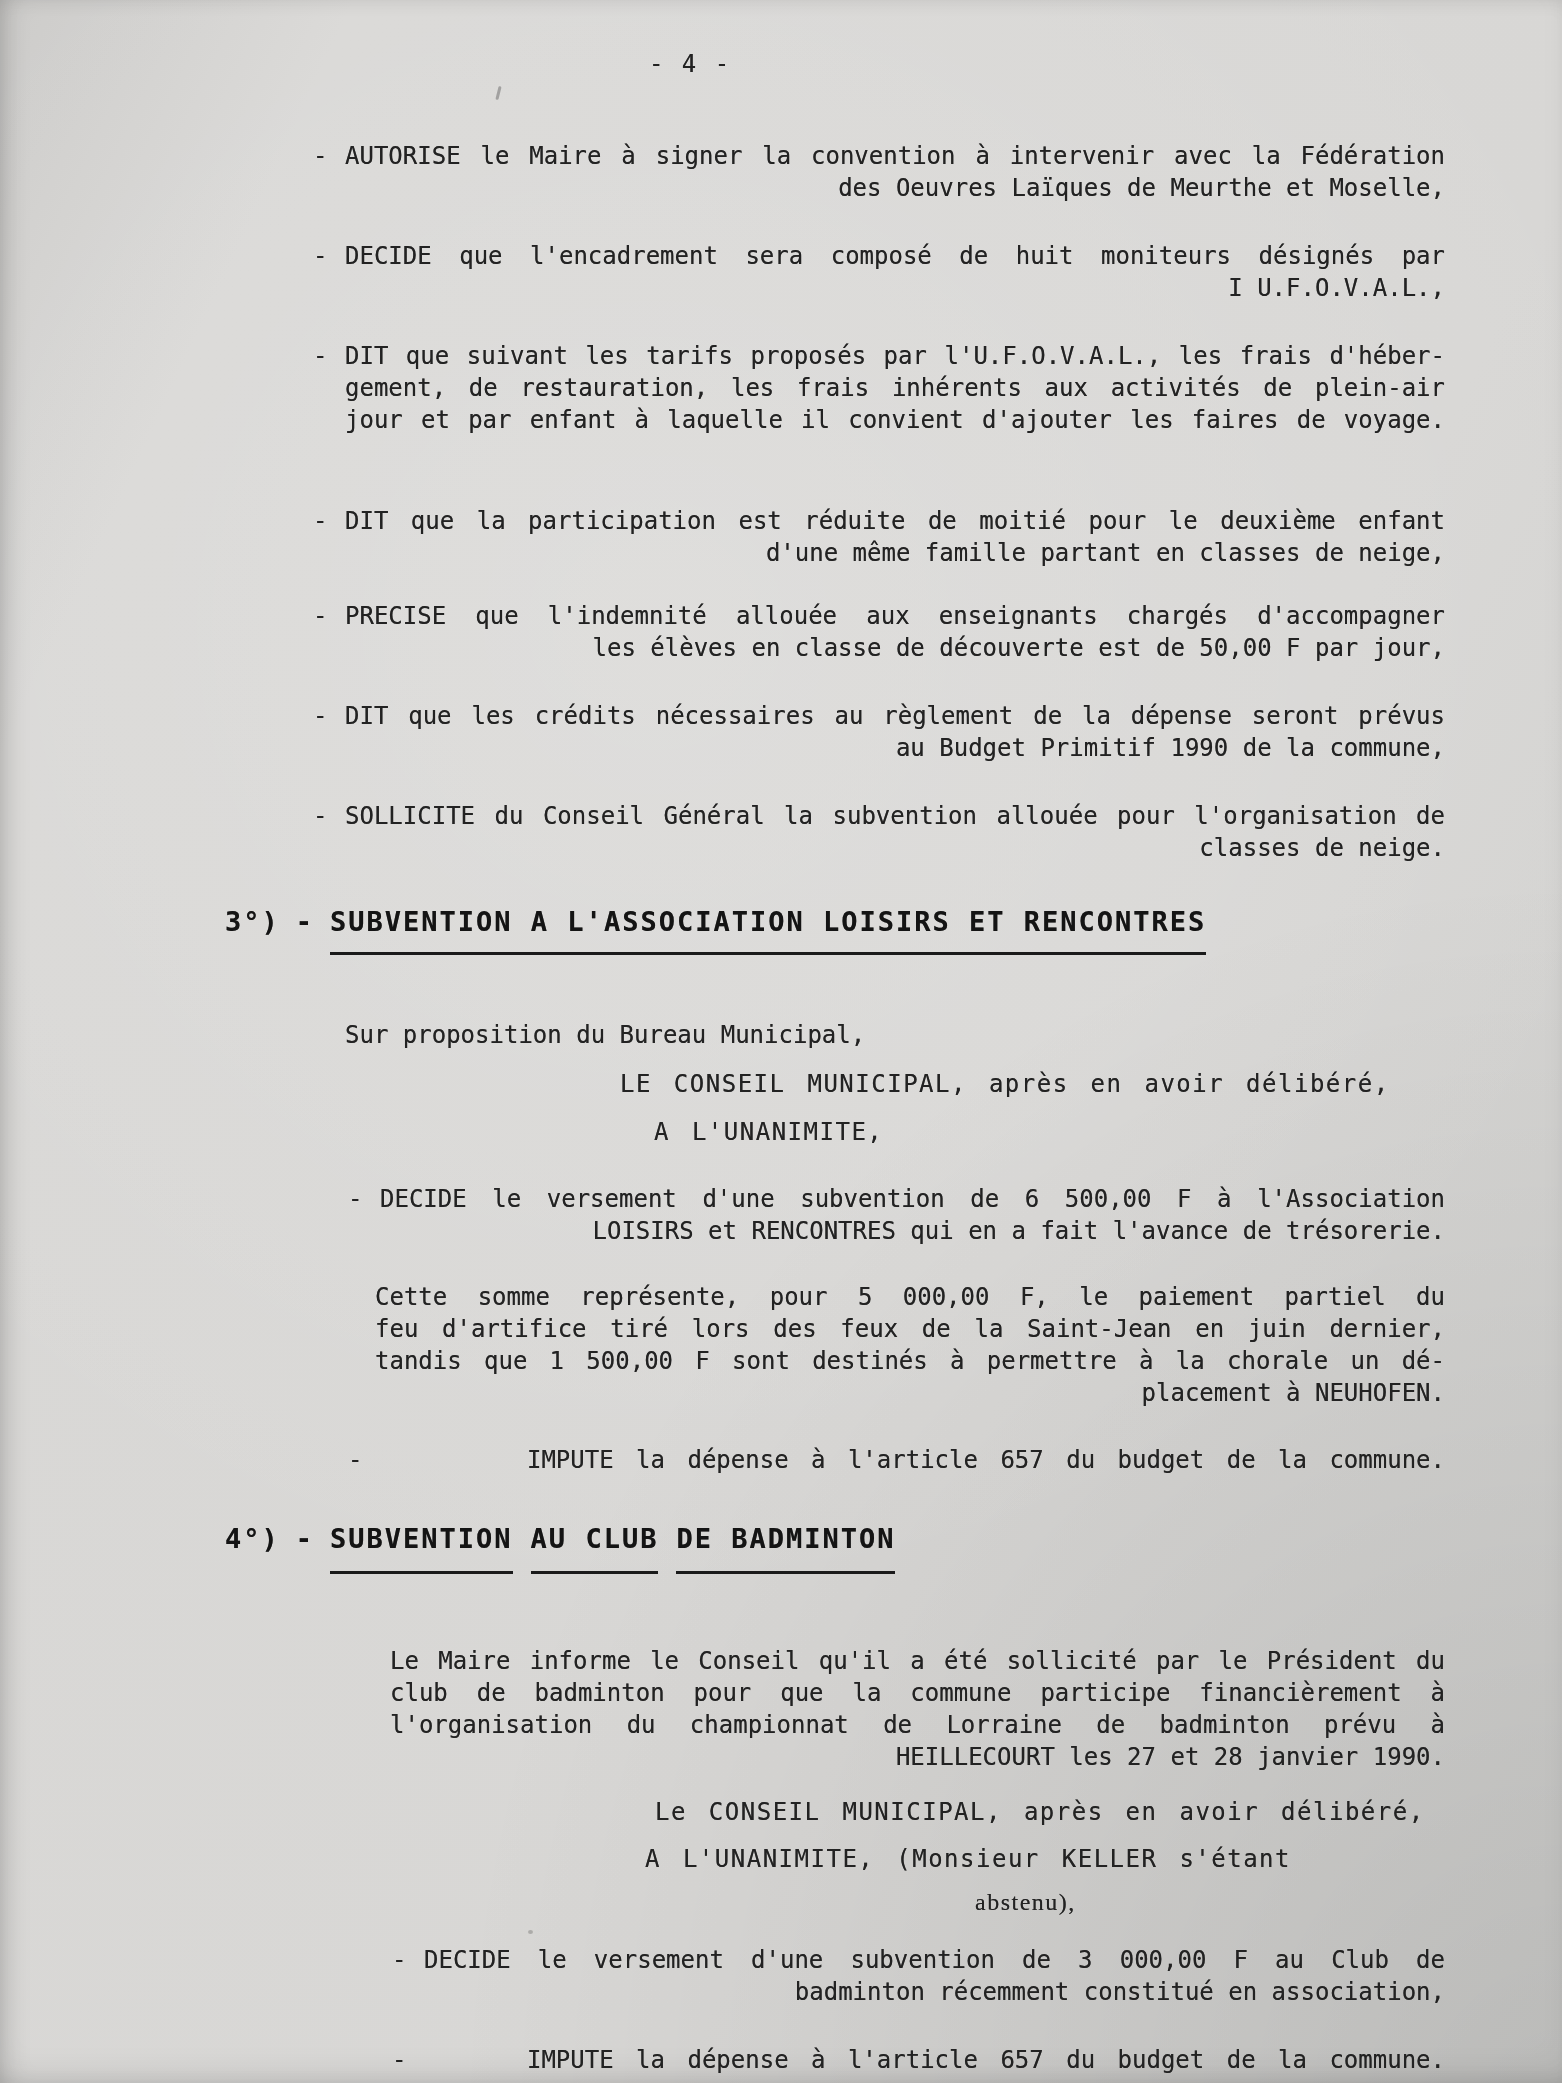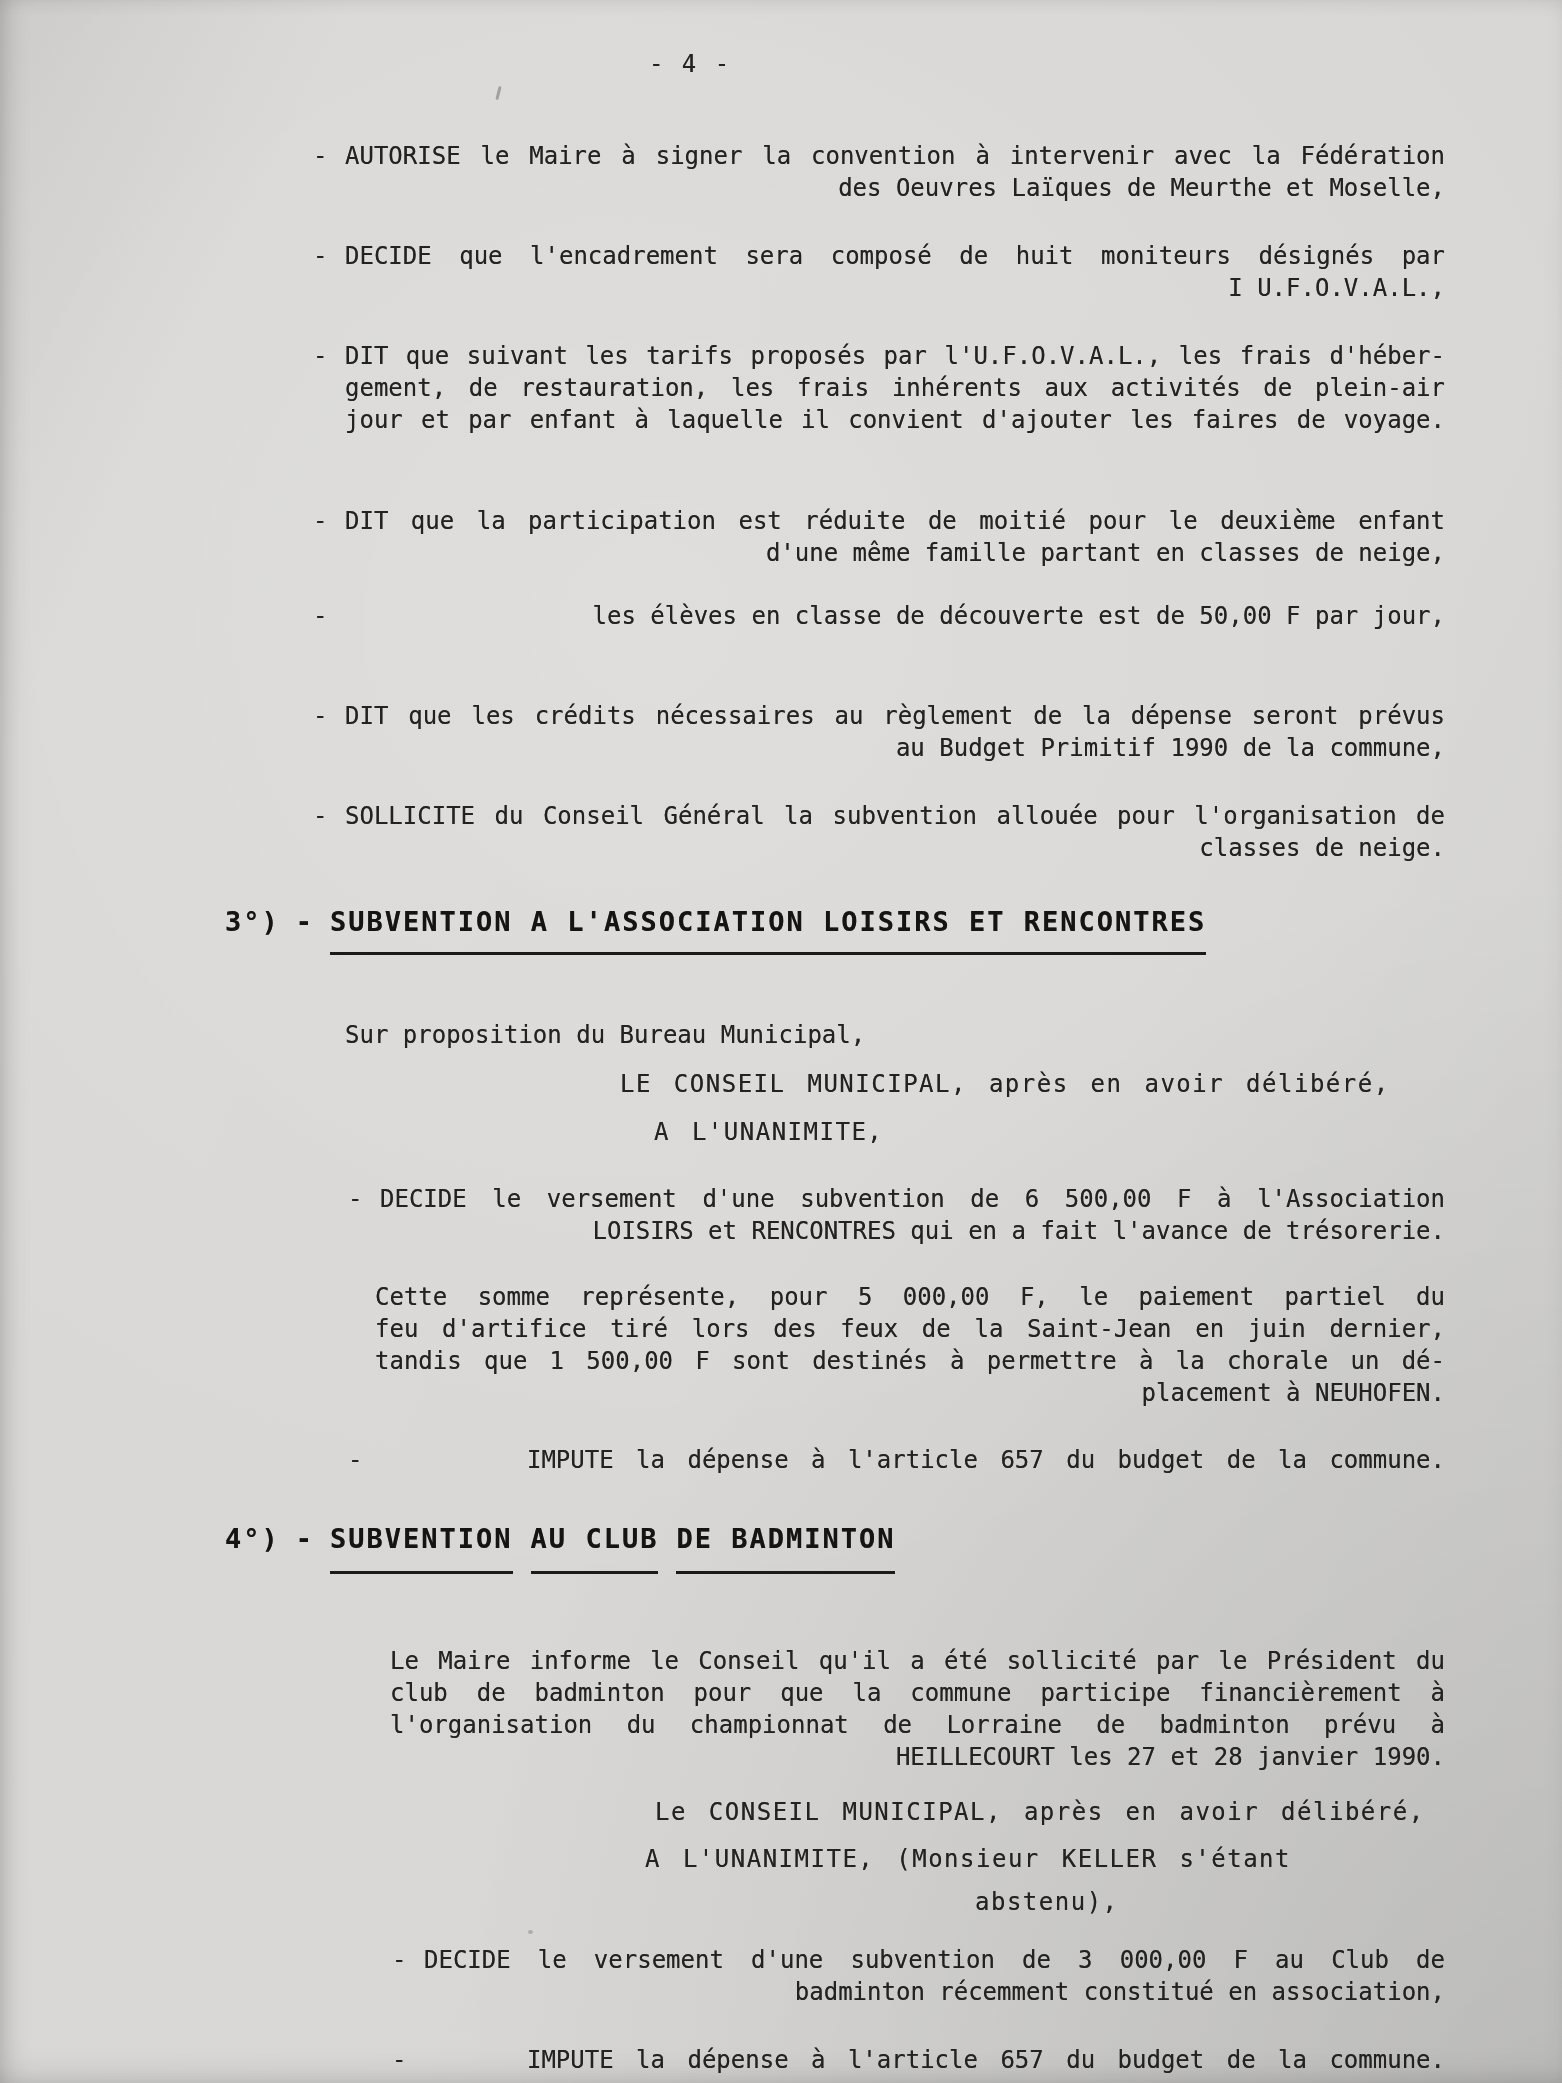--- a/index.html
+++ b/index.html
@@ -71,20 +71,21 @@
     <span class="dash">-</span>
     <div>
         <div class="line jl">DIT que la participation est réduite de moitié pour le deuxième enfant</div>
         <div class="line">d'une même famille partant en classes de neige,</div>
       </div>
   </div>
 
   <div class="block" style="top:600px;left:345px;width:1100px;">
     <span class="dash">-</span>
     <div>
+        <div class="line jl">PRECISE que l'indemnité allouée aux enseignants chargés d'accompagner</div>
         <div class="line">les élèves en classe de découverte est de 50,00 F par jour,</div>
       </div>
   </div>
 
   <div class="block" style="top:700px;left:345px;width:1100px;">
     <span class="dash">-</span>
     <div>
         <div class="line jl">DIT que les crédits nécessaires au règlement de la dépense seront prévus</div>
         <div class="line">au Budget Primitif 1990 de la commune,</div>
       </div>
@@ -143,21 +144,21 @@
     <div>
         <div class="line jl">Le Maire informe le Conseil qu'il a été sollicité par le Président du</div>
         <div class="line jl">club de badminton pour que la commune participe financièrement à</div>
         <div class="line jl">l'organisation du championnat de Lorraine de badminton prévu à</div>
         <div class="line">HEILLECOURT les 27 et 28 janvier 1990.</div>
       </div>
   </div>
 
   <div class="block res" style="top:1796px;left:655px;width:800px;">Le CONSEIL MUNICIPAL, après en avoir délibéré,</div>
   <div class="block res" style="top:1843px;left:645px;width:760px;">A L'UNANIMITE, (Monsieur KELLER s'étant</div>
-  <div class="block res" style="top:1886px;left:975px;width:300px;">abstenu),</div>
+  <div class="block res" style="top:1886px;left:975px;width:300px;font-family:Liberation Serif, serif;">abstenu),</div>
 
   <div class="block" style="top:1944px;left:424px;width:1021px;">
     <span class="dash">-</span>
     <div>
         <div class="line jl">DECIDE le versement d'une subvention de 3 000,00 F au Club de</div>
         <div class="line">badminton récemment constitué en association,</div>
       </div>
   </div>
 
   <div class="block wide" style="top:2044px;left:424px;width:1021px;">

